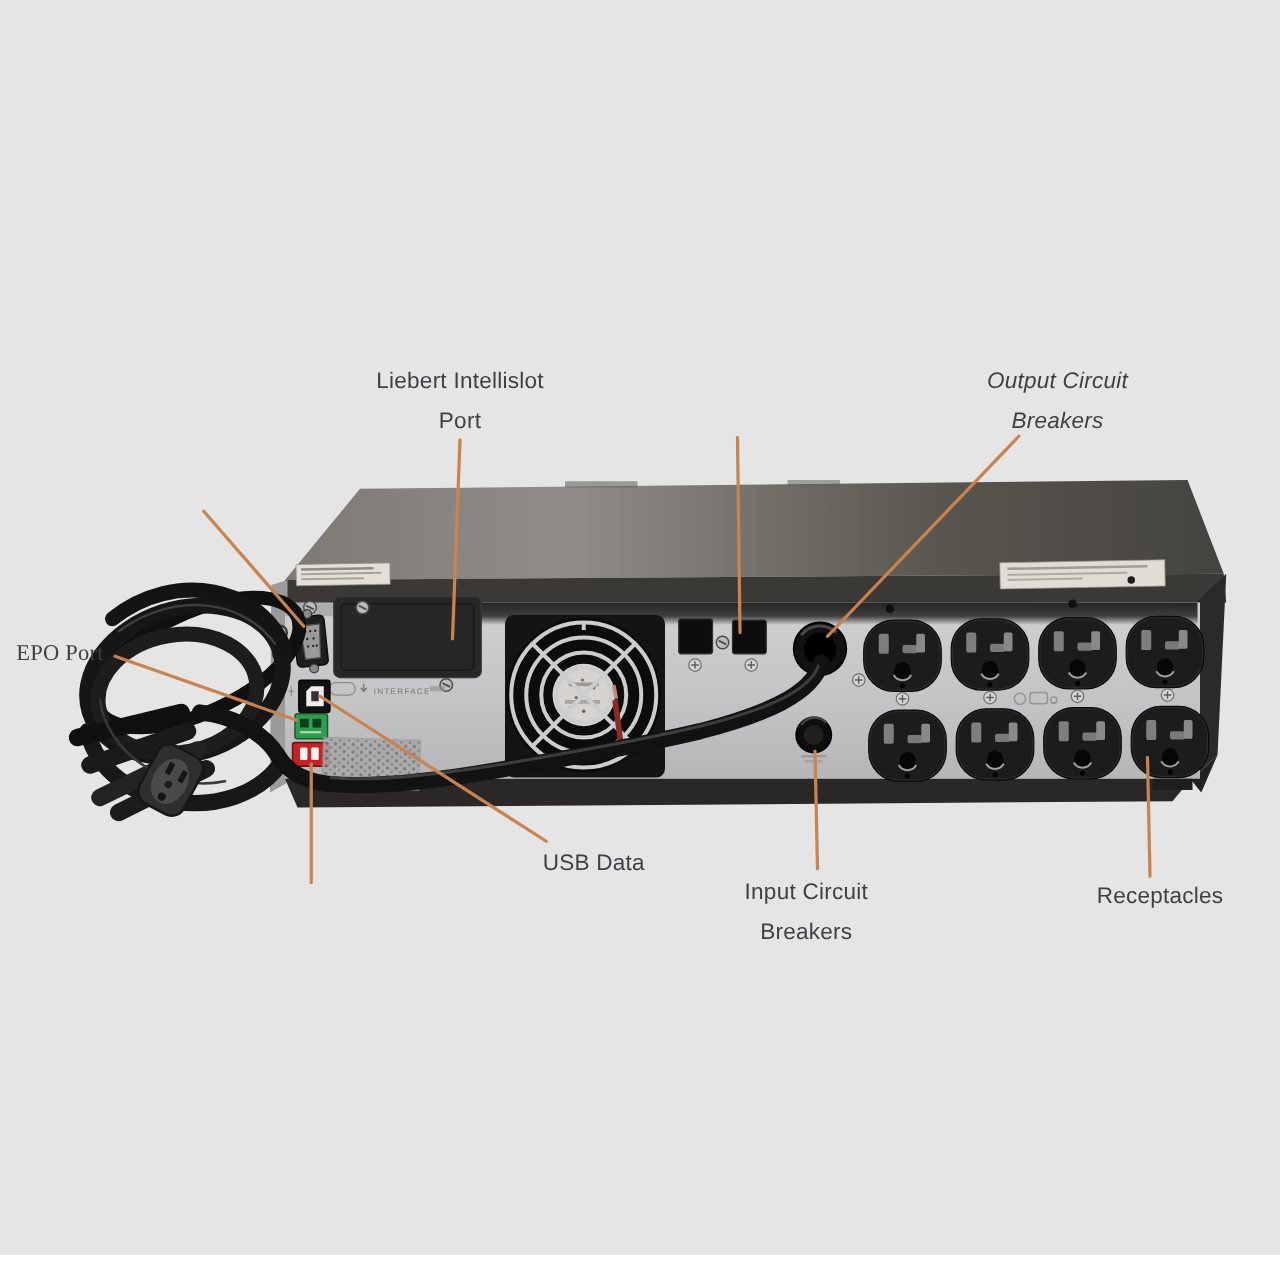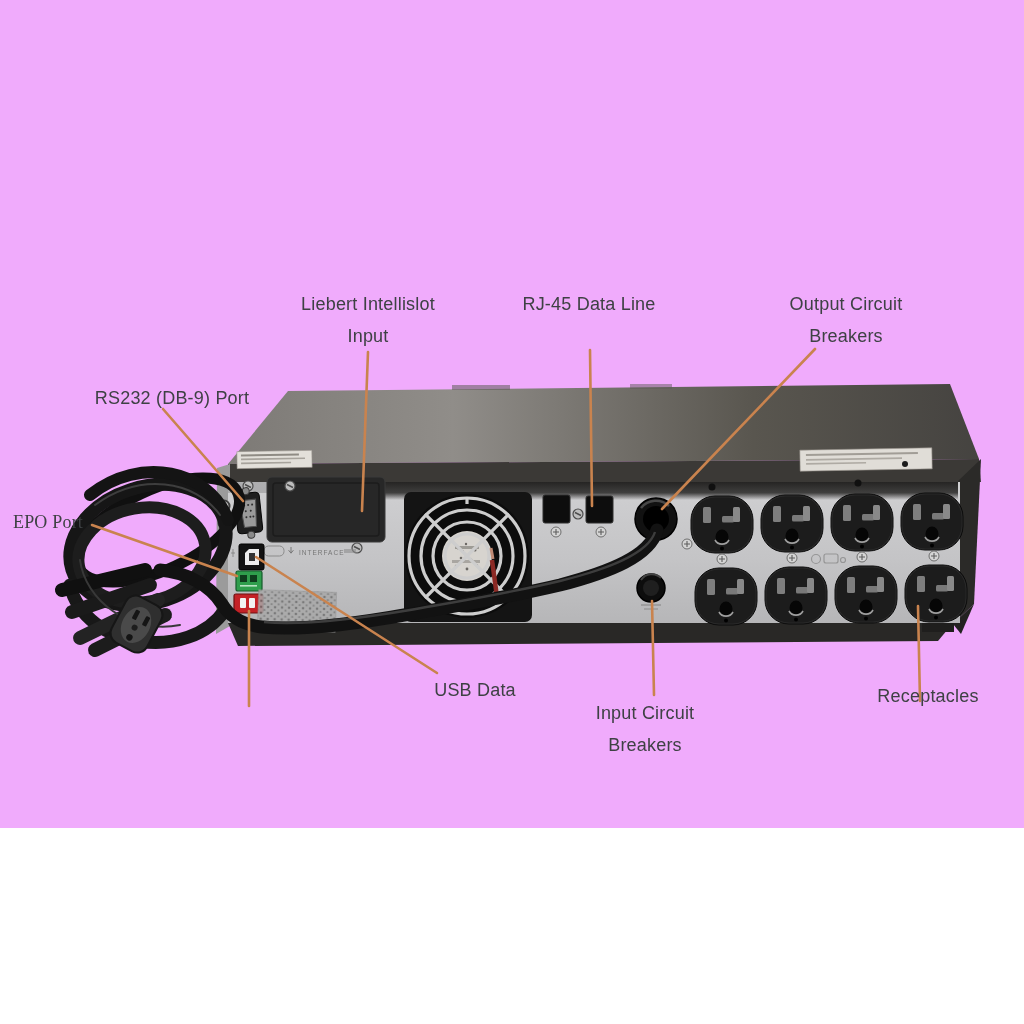--- a/index.html
+++ b/index.html
@@ -1,17 +1,17 @@
 <!DOCTYPE html>
 <html style="--callout-line: #c9834e; --label-text: #3e4144;"><head>
 <meta charset="utf-8">
 <style>
   html,body { margin:0; padding:0; background:#ffffff; }
   .stage {
-    position:relative; width:1024px; height:828px; background:#f0abfc;
+    position:relative; width:1024px; height:1004px; background:#e5e5e5;
     overflow:hidden; font-family:"Liberation Sans", sans-serif;
   }
   .scene { position:absolute; left:0; top:0; }
   .callout-label {
     position:absolute; transform:translateX(-50%); text-align:center;
     font-size:18px; line-height:1.8; color:var(--label-text,#3e4144);
     letter-spacing:.2px; white-space:nowrap;
   }
   .callout-label span { display:block; }
 </style>
@@ -267,39 +267,35 @@
       <line x1="92" y1="525" x2="237" y2="576"></line>
       <line x1="256" y1="557" x2="437" y2="673"></line>
       <line x1="249" y1="611" x2="249" y2="706"></line>
       <line x1="652" y1="601" x2="654" y2="695"></line>
       <line x1="918" y1="606" x2="920" y2="701"></line>
     </g>
   </svg>
 
   <div class="callout-label" style="left:368px; top:288px;">
     <span>Liebert Intellislot</span>
-    <span>Input</span>
+    <span>Port</span>
   </div>
   <div class="callout-label" style="left:589px; top:288px;">
-    <span>RJ-45 Data Line</span>
-  </div>
-  <div class="callout-label" style="left:846px; top:288px;">
+  </div>
+  <div class="callout-label" style="left:846px; top:288px;font-style:italic;">
     <span>Output Circuit</span>
     <span>Breakers</span>
-  </div>
-  <div class="callout-label" style="left:172px; top:382px;">
-    <span>RS232 (DB-9) Port</span>
   </div>
   <div class="callout-label" style="left:48px; top:506px;font-family:Liberation Serif, serif;">
     <span>EPO Port</span>
   </div>
   <div class="callout-label" style="left:475px; top:674px;">
     <span>USB Data</span>
   </div>
   <div class="callout-label" style="left:645px; top:697px;">
     <span>Input Circuit</span>
     <span>Breakers</span>
   </div>
-  <div class="callout-label" style="left:928px; top:680px;">
+  <div class="callout-label" style="left:928px; top:700px;">
     <span>Receptacles</span>
   </div>
 
 </div>
 
 </body></html>

